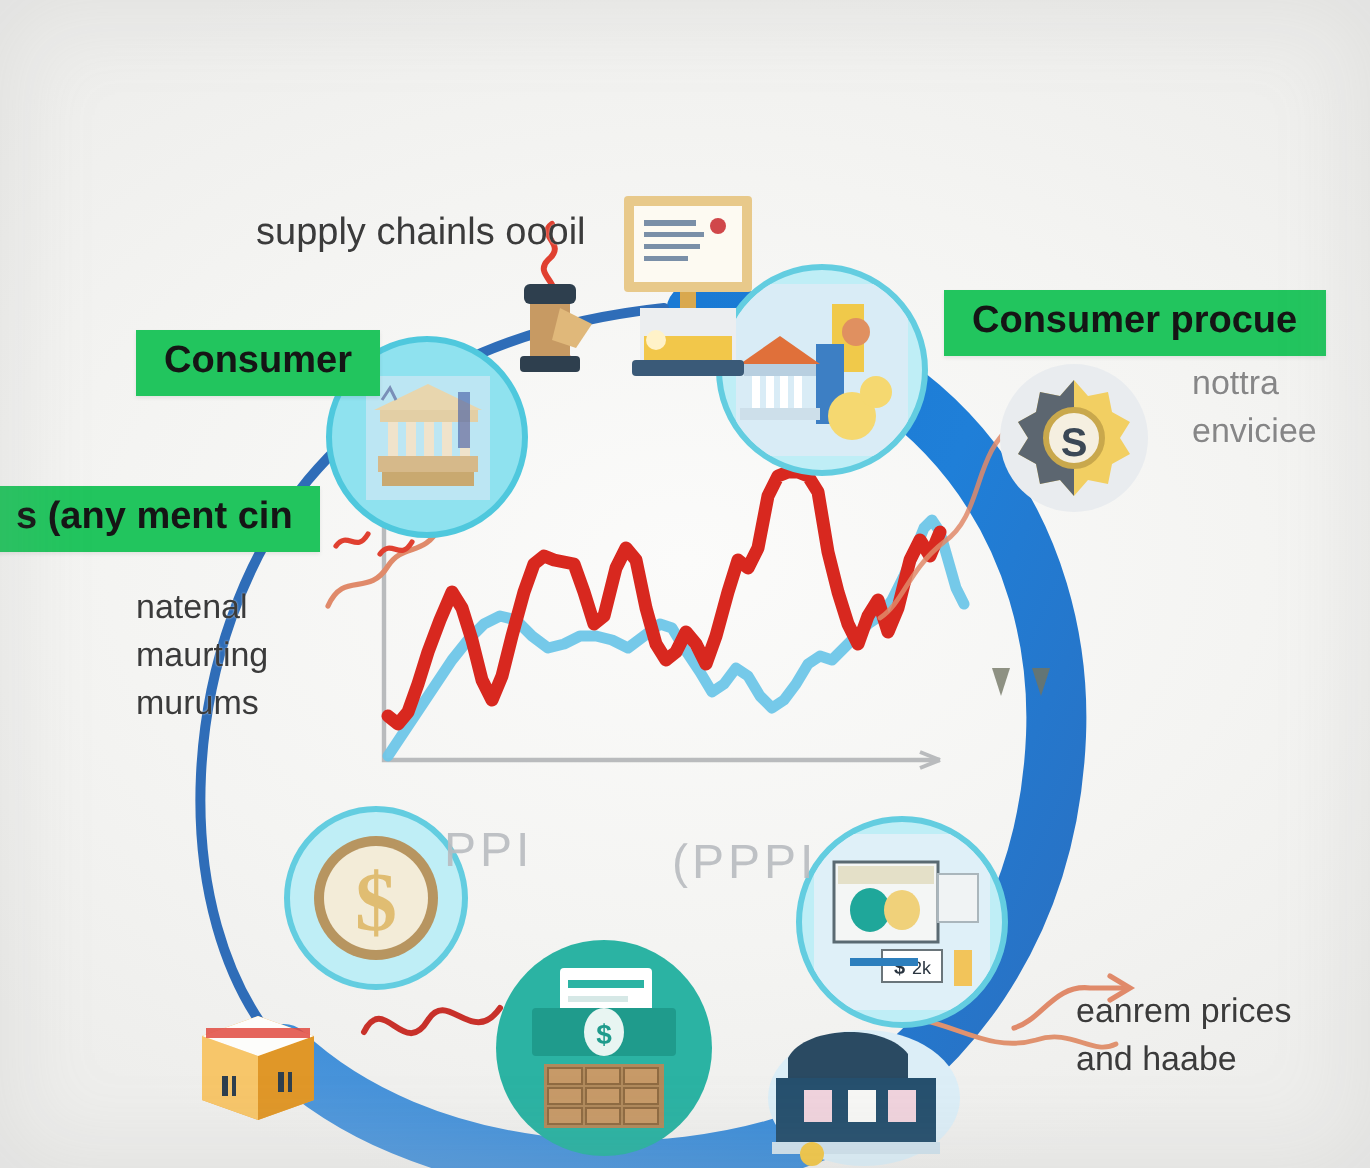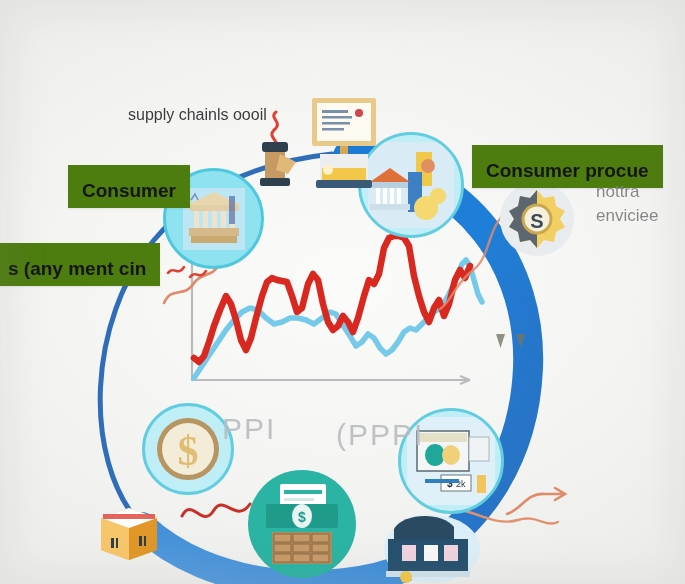--- a/index.html
+++ b/index.html
@@ -39,25 +39,25 @@
     font-size: 40px;
     font-weight: 700;
     color: #111111;
     letter-spacing: 0.3px;
     text-shadow: 0 1px 2px rgba(0,0,0,0.10);
   }
 
   
   .pink-label {
     position: absolute;
-    background: #4d7c0f;
+    background: #22c55e;
     color: #151515;
     font-weight: 700;
     font-size: 19px;
-    padding: 16px 14px 7px 14px;
+    padding: 6px 14px 7px 14px;
     white-space: nowrap;
     line-height: 1.05;
     box-shadow: 0 1px 2px rgba(0,0,0,0.08);
   }
 
   
   .sub-text {
     position: absolute;
     color: #3b3b3b;
     font-size: 17px;
@@ -67,21 +67,21 @@
   }
   .sub-text.faint {
     color: #6f6f70;
     opacity: 0.82;
   }
 
   
   .ppi-watermark {
     position: absolute;
     color: #b9bcc0;
-    font-size: 30px;
+    font-size: 24px;
     letter-spacing: 2px;
     font-weight: 400;
     opacity: 0.9;
   }
 
   
   .bubble {
     position: absolute;
     border-radius: 50%;
     overflow: hidden;
@@ -326,32 +326,37 @@
       <rect x="8" y="34" width="80" height="34" fill="#26506e"></rect>
       <rect x="22" y="40" width="14" height="16" fill="#f0d3dd"></rect>
       <rect x="44" y="40" width="14" height="16" fill="#f7f7f5"></rect>
       <rect x="64" y="40" width="14" height="16" fill="#f0d3dd"></rect>
       <rect x="6" y="66" width="84" height="6" fill="#cfe2ec"></rect>
       <circle cx="26" cy="72" r="6" fill="#f2c84a"></circle>
     </svg>
   </div>
 
 
-  <div class="sub-text" style="left:128px; top:104px; font-size:16px;">supply chainls oooil</div>
+  <div class="sub-text" style="left:128px; top:104px; font-size:19px;">supply chainls oooil</div>
 
   <div class="pink-label" style="left:68px; top:165px;">Consumer</div>
 
   <div class="pink-label" style="left:-6px; top:243px;">s (any ment cin</div>
 
+  <div class="sub-text" style="left:68px; top:292px;">natenal
+maurting
+murums</div>
 
   <div class="pink-label" style="left:472px; top:145px;">Consumer procue</div>
 
   <div class="sub-text faint" style="left:596px; top:180px; text-align:left;">nottra
 enviciee</div>
 
 
+  <div class="sub-text" style="left:538px; top:494px;">eanrem prices
+and haabe</div>
 
   <div class="ppi-watermark" style="left:222px; top:412px;">PPI</div>
 
   <div class="ppi-watermark" style="left:336px; top:418px;">(PPPI</div>
 
   <div id="bg-edge"></div>
 </div>
 
 </body></html>

